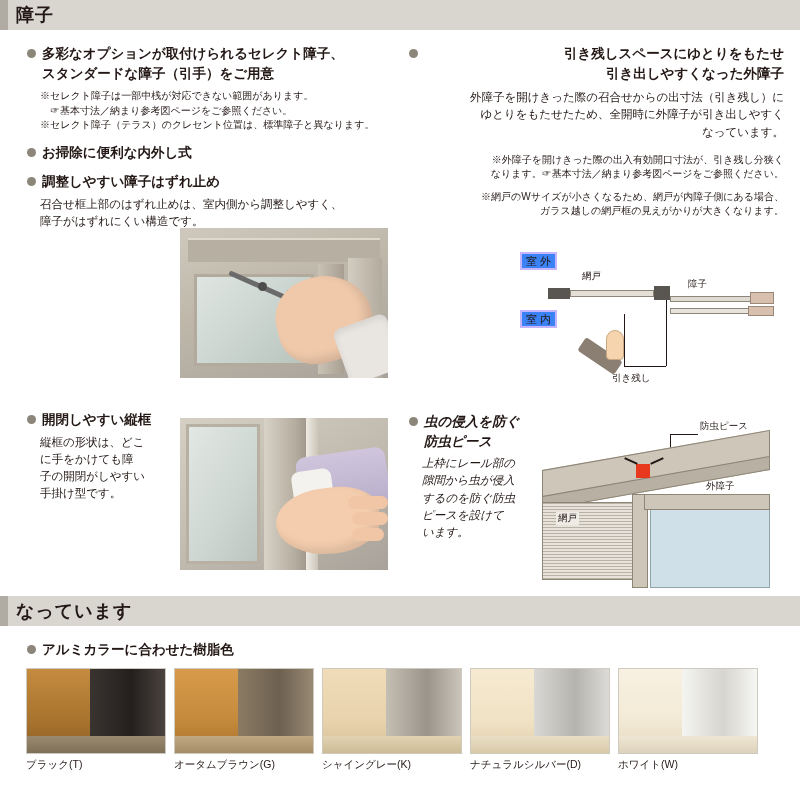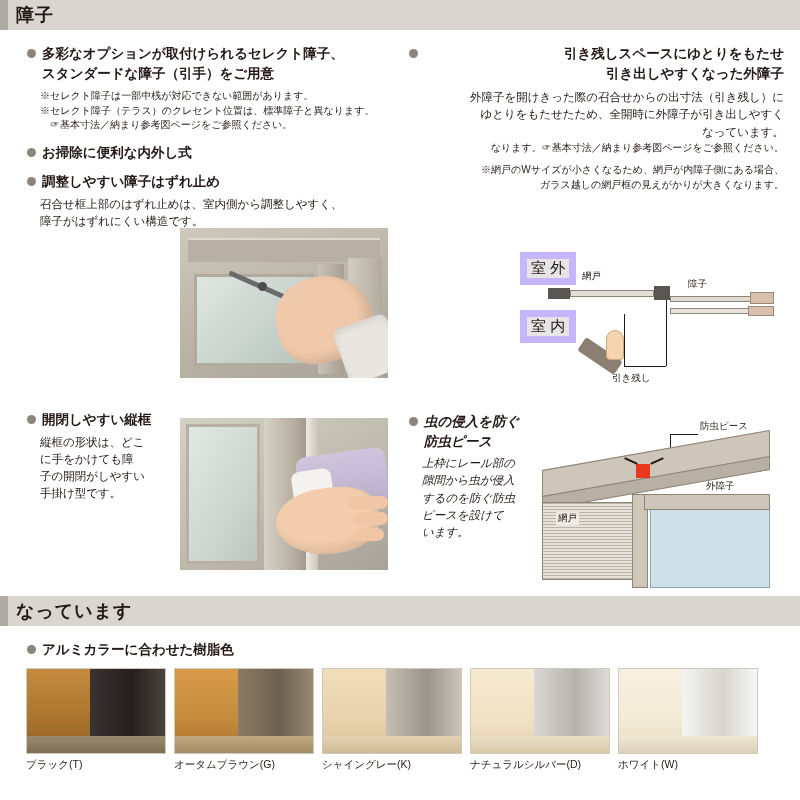--- a/index.html
+++ b/index.html
@@ -117,22 +117,22 @@
   .ph2 .cuff { position:absolute; left:114px; top:52px; width:40px; height:56px;
     background:#f4f2ef; border-radius:8px; transform: rotate(-8deg); }
   .ph2 .hand { position:absolute; left:96px; top:70px; width:104px; height:66px;
     background:#f4cdae; border-radius: 48% 40% 46% 52%;
     transform: rotate(-6deg); box-shadow: inset -5px -6px 10px rgba(0,0,0,.10); }
   .ph2 .finger { position:absolute; height:13px; background:#f0c6a6; border-radius:7px; }
 
   
   .dg1 { position:absolute; left: 520px; top: 252px; width: 264px; height: 148px; }
   .dg1 .lbl-box {
-    position:absolute; border:7px solid #c4b5fd; background:#e5e5e5;
-    font-size:15px; padding:1px 4px; line-height:1.1;
+    position:absolute; border:2px solid #c4b5fd; background:#3b82f6;
+    font-size:11px; padding:1px 4px; line-height:1.1;
   }
   .dg1 .rail {
     position:absolute; background:#c9c2b6; border:1px solid #8e8779;
   }
   .dg1 .dark { position:absolute; background:#595551; }
   .dg1 .pink { position:absolute; background:#d9bfae; border:1px solid #9a8878; }
   .dg1 .hand {
     position:absolute; left:86px; top:78px; width:18px; height:30px;
     background:#f6d4ae; border:1px solid #c9a983; border-radius:9px 9px 4px 4px;
   }
@@ -180,22 +180,22 @@
     <div class="tail"></div>
   </div>
 
   <div class="col-left">
 
     <div class="bullet">
       <div>多彩なオプションが取付けられるセレクト障子、</div>
       <div>スタンダードな障子（引手）をご用意</div>
     </div>
     <div class="note indent mt6">※セレクト障子は一部中桟が対応できない範囲があります。</div>
+    <div class="note indent" style="padding-left:24px;">☞基本寸法／納まり参考図ページをご参照ください。</div>
     <div class="note indent">※セレクト障子（テラス）のクレセント位置は、標準障子と異なります。</div>
-    <div class="note indent" style="padding-left:24px;">☞基本寸法／納まり参考図ページをご参照ください。</div>
 
     <div class="bullet mt10">お掃除に便利な内外し式</div>
 
     <div class="bullet mt10">調整しやすい障子はずれ止め</div>
     <div class="body-txt indent mt4">召合せ框上部のはずれ止めは、室内側から調整しやすく、</div>
     <div class="body-txt indent">障子がはずれにくい構造です。</div>
   </div>
 
   <div class="photo ph1">
     <div class="frame-a"></div>
@@ -233,20 +233,21 @@
 
   <div class="col-right">
     <div class="bullet">
       <div>引き残しスペースにゆとりをもたせ</div>
       <div>引き出しやすくなった外障子</div>
     </div>
     <div class="body-txt mt6">外障子を開けきった際の召合せからの出寸法（引き残し）に</div>
     <div class="body-txt">ゆとりをもたせたため、全開時に外障子が引き出しやすく</div>
     <div class="body-txt">なっています。</div>
 
+    <div class="note mt12">※外障子を開けきった際の出入有効開口寸法が、引き残し分狭く</div>
     <div class="note">なります。☞基本寸法／納まり参考図ページをご参照ください。</div>
     <div class="note mt8">※網戸のWサイズが小さくなるため、網戸が内障子側にある場合、</div>
     <div class="note" style="padding-left:10px;">ガラス越しの網戸框の見えがかりが大きくなります。</div>
   </div>
 
   <div class="dg1">
     <div class="lbl-box" style="left:0px;top:0px;">室 外</div>
     <div class="lbl-box" style="left:0px;top:58px;">室 内</div>
 
     <div class="dimlbl" style="left:62px;top:18px;">網戸</div>

